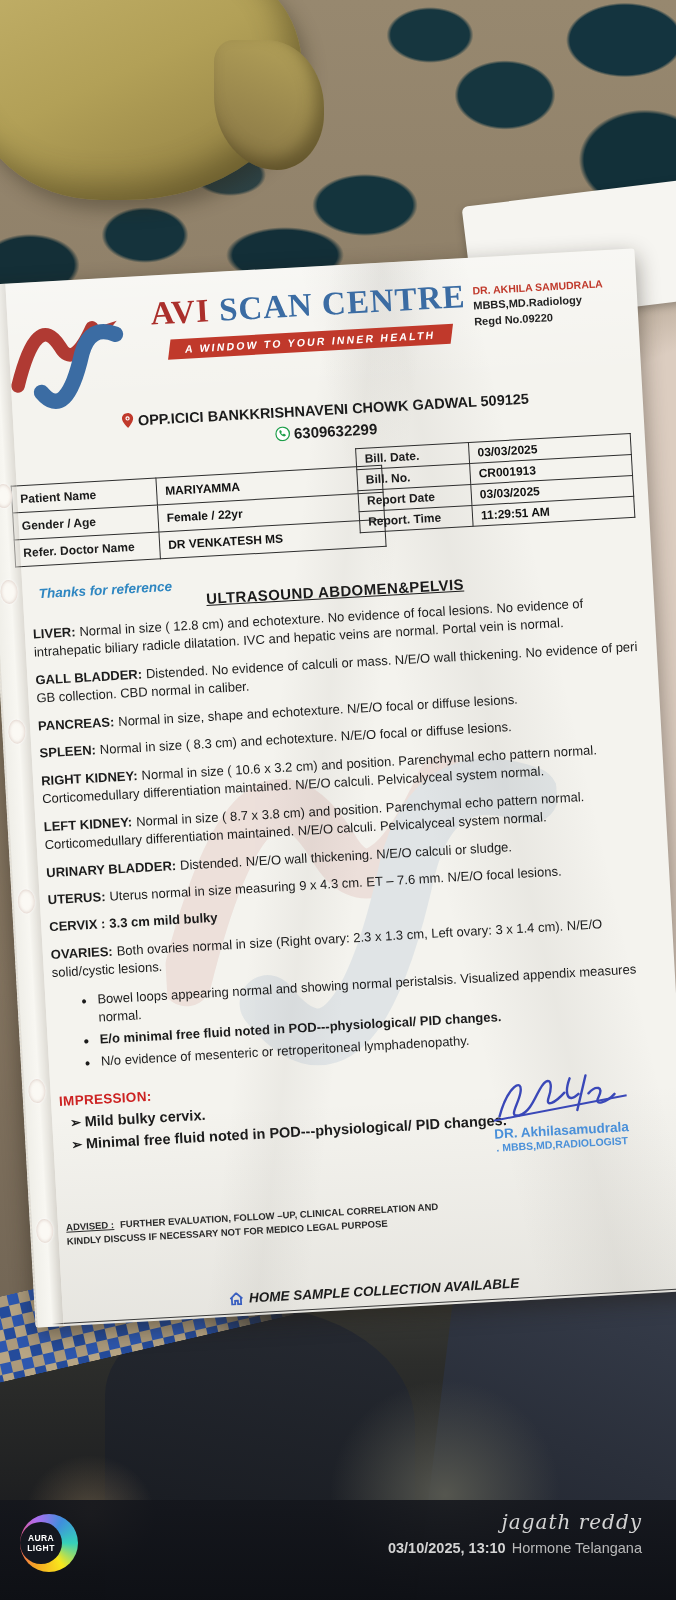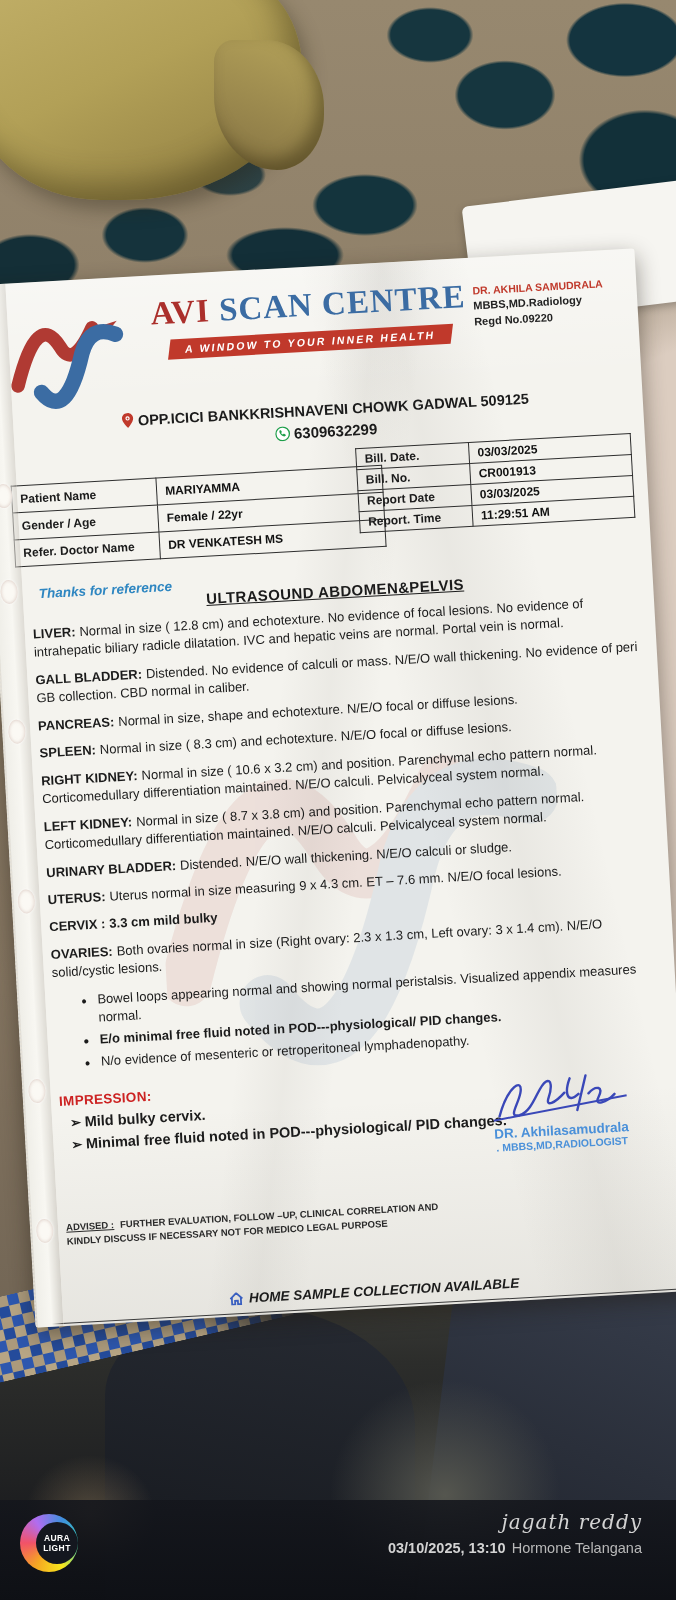--- a/index.html
+++ b/index.html
@@ -143,21 +143,21 @@
   .rule{border:none;border-top:1.6px solid #3a3a3a;margin:7px -8px 0 -28px;}
   .facilities{display:flex;margin-top:6px;font-size:13px;}
   .fac-lbl{color:#c0392b;font-weight:700;width:86px;flex:0 0 86px;}
   .fac-lines div{margin-bottom:4px;color:#1d1d1d;}
 
   
   .bottom-bar{position:absolute;z-index:8;left:0;top:1500px;width:676px;height:100px;
     background:linear-gradient(180deg,rgba(20,22,28,.88),rgba(14,16,21,.96));}
   .aura{position:absolute;left:20px;top:14px;width:58px;height:58px;border-radius:50%;
     background:conic-gradient(from 210deg,#f5a623,#f25268,#b06df0,#3f8fdd,#35d0ba,#f8e71c,#f5a623);
-    display:flex;align-items:center;justify-content:flex-end;}
+    display:flex;align-items:center;justify-content:flex-start;}
   .aura-in{width:42px;height:42px;border-radius:50%;background:#14171f;color:#fff;
     font-size:8.5px;font-weight:700;letter-spacing:.4px;display:flex;align-items:center;
     justify-content:center;text-align:center;line-height:1.2;}
   .credit{position:absolute;right:34px;top:10px;text-align:right;color:#d9d9d9;}
   .credit-name{font-family:"DejaVu Serif",serif;font-style:italic;font-size:20px;
     color:#d3d3d3;letter-spacing:1px;}
   .credit-meta{margin-top:6px;font-size:14.5px;color:#b9b9b9;}
   .credit-meta .ts{font-weight:700;color:#d3d3d3;margin-right:6px;text-align:center;}
 </style>
 </head>

